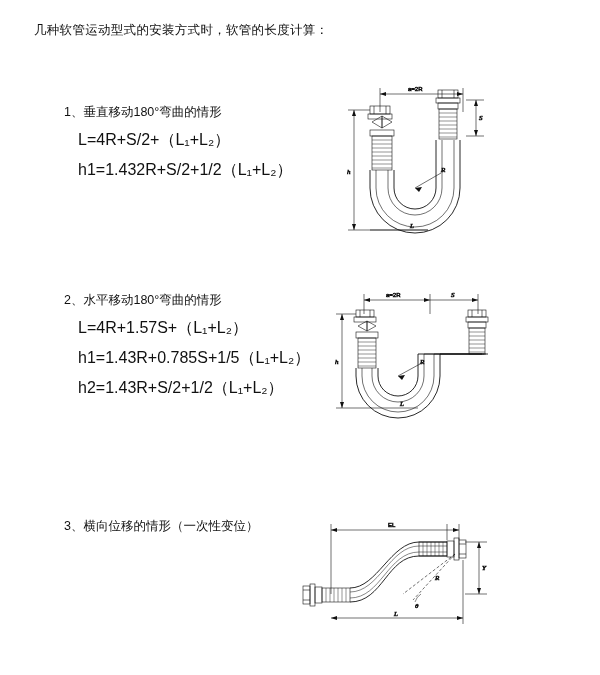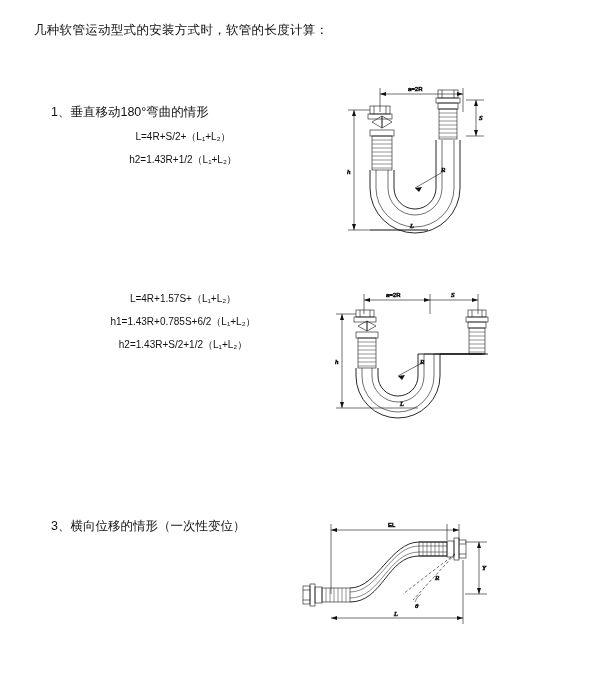--- a/index.html
+++ b/index.html
@@ -32,34 +32,33 @@
     position: absolute;
     left: 0;
     width: 600px;
   }
   .sec1 { top: 104px; }
   .sec2 { top: 292px; }
   .sec3 { top: 518px; }
 
   .formulas {
     position: absolute;
-    left: 51px;
+    left: 64px;
     top: 0;
     width: 250px;
   }
   .sec-head {
     font-size: 12.5px;
     margin: 0 0 9px 0;
     white-space: nowrap;
   }
   .formula {
-    font-size: 10px;
+    font-size: 16px;
     margin: 0 0 9px 14px;
     white-space: nowrap;
-    text-align: center;
   }
   .figure {
     position: absolute;
   }
   .fig1 { left: 308px; top: -34px; }
   .fig2 { left: 308px; top: -12px; }
   .fig3 { left: 295px; top: -10px; }
   svg { display: block; }
   .dim { font: 6px "Liberation Sans", sans-serif; fill: #111; }
   .dimi { font: italic 7px "Liberation Serif", serif; fill: #111; }
@@ -68,21 +67,21 @@
 <body>
 
 <div class="page">
 
   <div class="title">几种软管运动型式的安装方式时，软管的长度计算：</div>
 
   <div class="section sec1">
     <div class="formulas">
       <div class="sec-head">1、垂直移动180°弯曲的情形</div>
       <div class="formula">L=4R+S/2+（L₁+L₂）</div>
-      <div class="formula">h2=1.43R+1/2（L₁+L₂）</div>
+      <div class="formula">h1=1.432R+S/2+1/2（L₁+L₂）</div>
     </div>
     <div class="figure fig1">
       <svg width="190" height="190" viewBox="0 0 190 190">
         <g stroke="#111" fill="none" stroke-width="0.6">
 
           <line x1="72" y1="24" x2="155" y2="24"></line>
           <path d="M72 24 l6 -2 v4 z" fill="#111" stroke="none"></path>
           <path d="M155 24 l-6 -2 v4 z" fill="#111" stroke="none"></path>
           <line x1="72" y1="18" x2="72" y2="42"></line>
           <line x1="155" y1="18" x2="155" y2="42"></line>
@@ -151,22 +150,23 @@
 
           <line x1="62" y1="160" x2="120" y2="160"></line>
           <text class="dimi" x="102" y="158">L</text>
         </g>
       </svg>
     </div>
   </div>
 
   <div class="section sec2">
     <div class="formulas">
+      <div class="sec-head">2、水平移动180°弯曲的情形</div>
       <div class="formula">L=4R+1.57S+（L₁+L₂）</div>
-      <div class="formula">h1=1.43R+0.785S+6/2（L₁+L₂）</div>
+      <div class="formula">h1=1.43R+0.785S+1/5（L₁+L₂）</div>
       <div class="formula">h2=1.43R+S/2+1/2（L₁+L₂）</div>
     </div>
     <div class="figure fig2">
       <svg width="190" height="160" viewBox="0 0 190 160">
         <g stroke="#111" fill="none" stroke-width="0.6">
 
           <line x1="56" y1="20" x2="122" y2="20"></line>
           <path d="M56 20 l6 -2 v4 z" fill="#111" stroke="none"></path>
           <path d="M122 20 l-6 -2 v4 z" fill="#111" stroke="none"></path>
           <text class="dim" x="78" y="17">a=2R</text>

